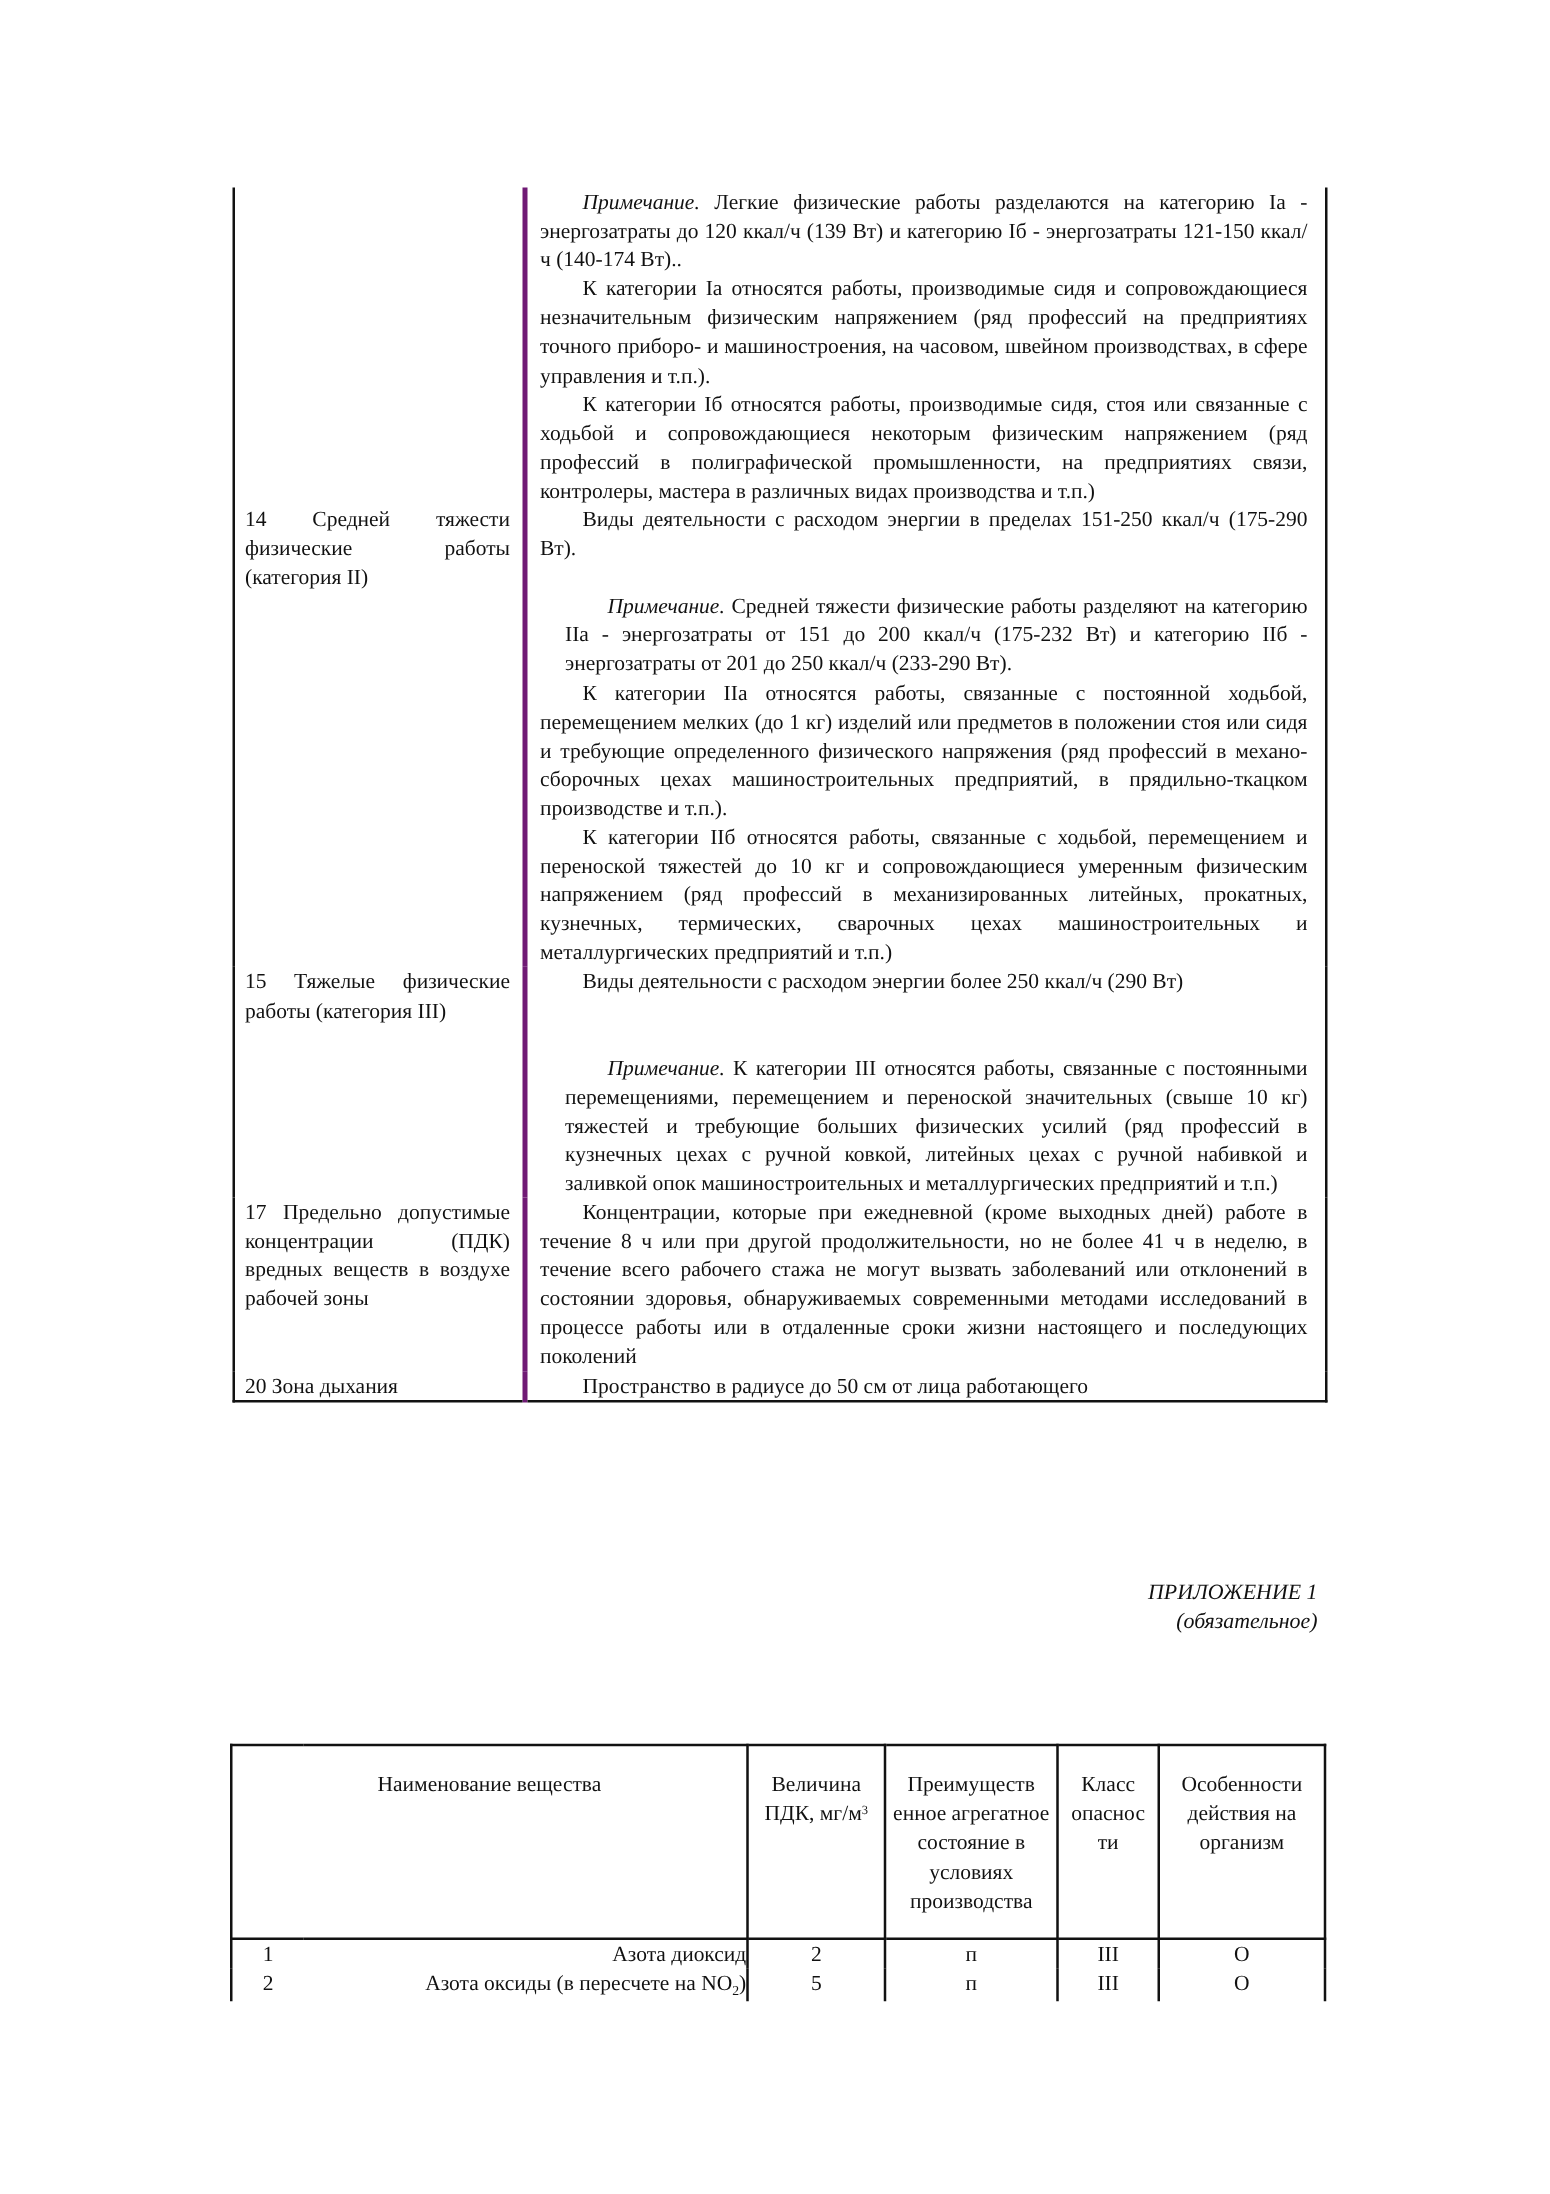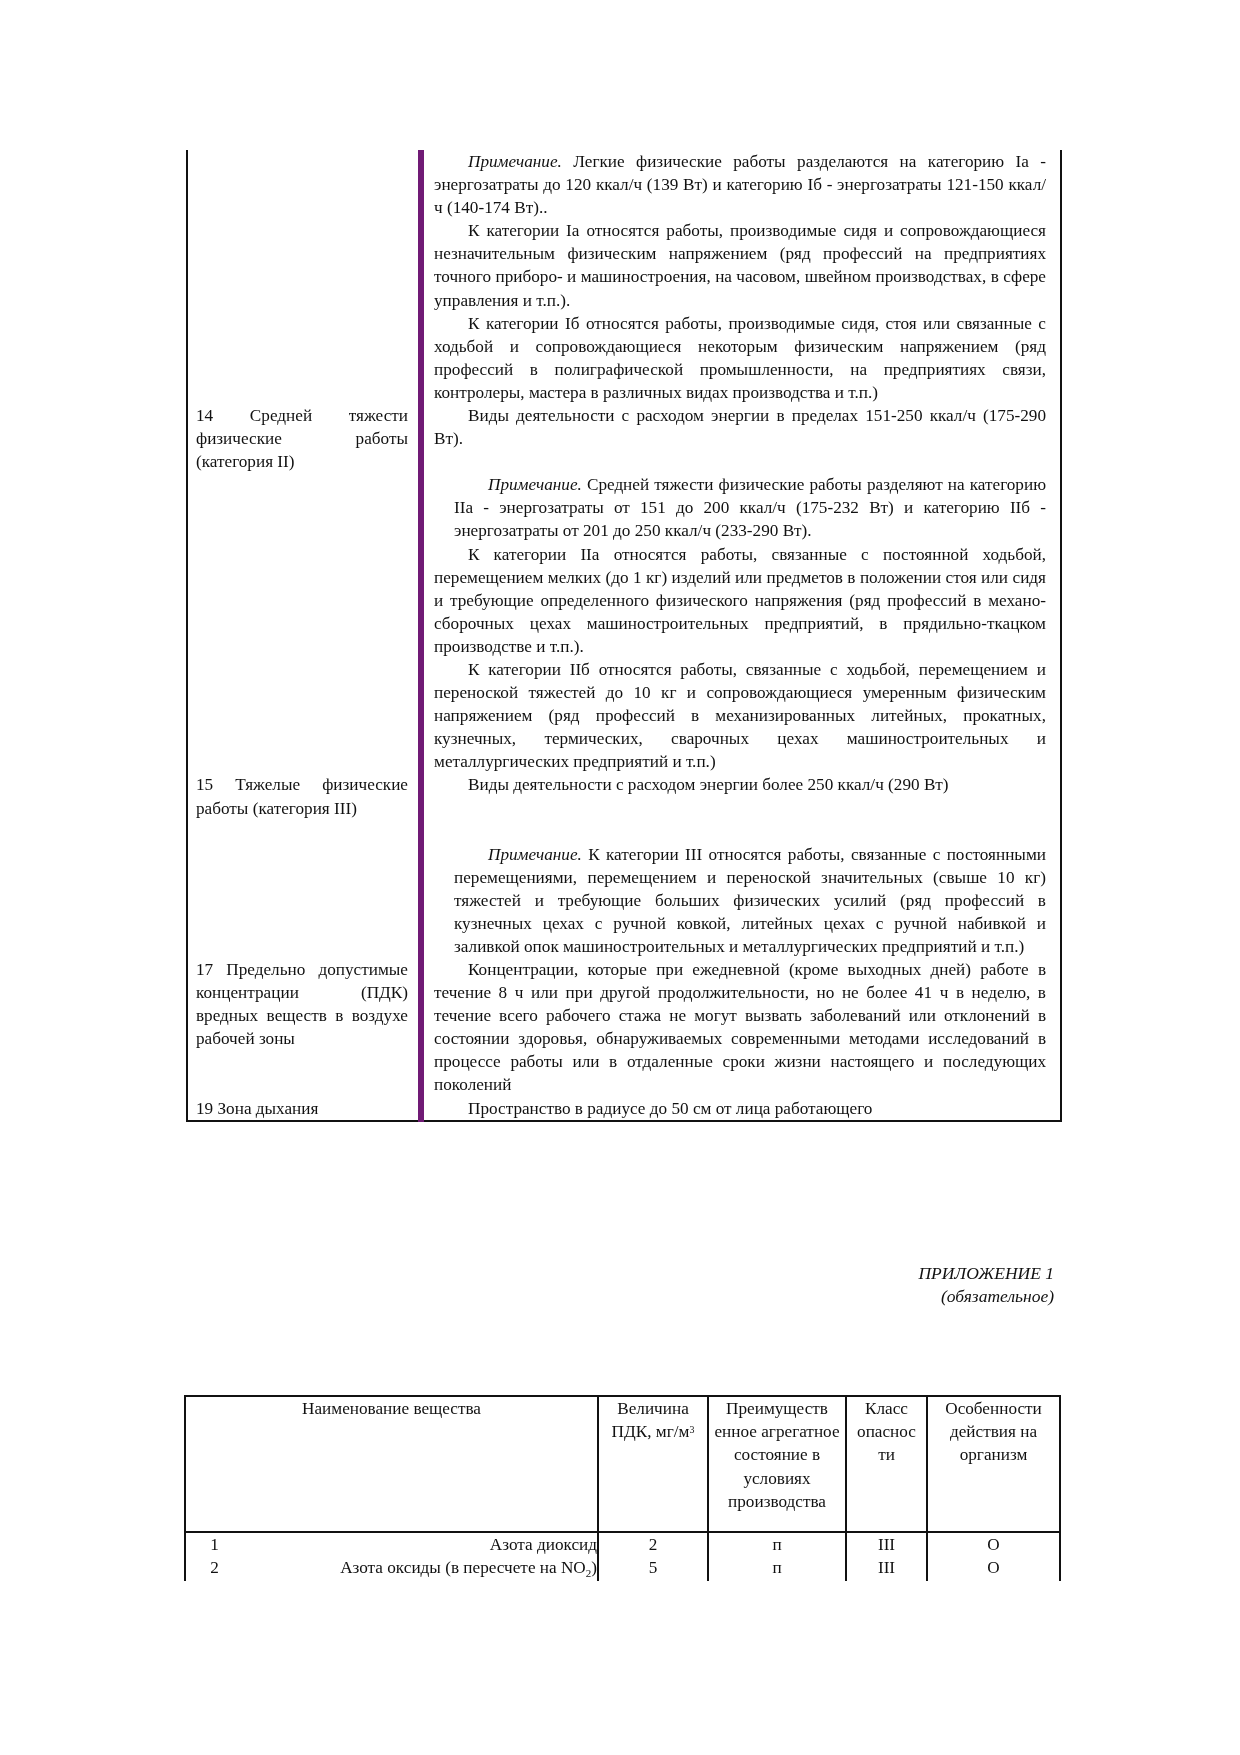--- a/index.html
+++ b/index.html
@@ -5,38 +5,38 @@
   html, body { margin:0; padding:0; background:#ffffff; }
   body { width:1240px; height:1755px; position:relative; overflow:hidden;
          font-family:"Liberation Serif", "DejaVu Serif", serif; color:#111; }
   .page { position:absolute; left:0; top:0; width:1240px; height:1755px; }
 
   
   .t1 { position:absolute; left:186px; top:150px; width:876px; border-collapse:collapse;
         font-size:17.2px; line-height:23.1px; table-layout:fixed; }
   .t1 td { vertical-align:top; padding:0; }
   .t1 .c1 { width:212px; padding:0 10px 0 8px; text-align:justify; text-align-last:left;
-            border-left:2px solid #111; border-right:6px solid #701a75; }
+            border-left:2px solid #111; border-right:4px solid #701a75; }
   .t1 .c2 { padding:0 14px 0 10px; text-align:justify;
             border-right:2px solid #111; }
   .t1 tr.last td { border-bottom:2px solid #111; }
   .t1 p { margin:0; text-indent:34px; }
   .t1 p.gap { margin-top:23px;margin-left:20px; }
   em { font-style:italic; }
 
   
   .app-label { position:absolute; right:186px; top:1262px; text-align:right;
                font-style:italic; font-size:17.5px; line-height:23px; }
   .app-title { position:absolute; left:186px; width:876px; top:1327px; text-align:center;
                font-weight:bold; font-size:17.5px; line-height:22px; letter-spacing:0.1px; }
 
   
   .t2 { position:absolute; left:184px; top:1395px; width:875px; border-collapse:collapse;
         font-size:17.2px; line-height:23.2px; table-layout:fixed; }
-  .t2 th { font-weight:normal; vertical-align:top; text-align:center; padding:0 2px 0 2px;
+  .t2 th { font-weight:normal; vertical-align:top; text-align:center; padding:19px 2px 0 2px;
            border:2px solid #111; }
   .t2 td { vertical-align:top; padding:0; text-align:center;
            border-left:2px solid #111; border-right:2px solid #111; }
   .t2 td.num { width:58px; border-right:none; text-align:center; }
   .t2 td.name { text-align:right; border-left:none; padding-left:2px; }
   sup { font-size:10px; vertical-align:top; position:relative; top:-2px; }
   sub { font-size:11px; vertical-align:baseline; position:relative; top:4px; }
 </style>
 </head>
 <body>
@@ -75,21 +75,21 @@
 
 
     <tr>
       <td class="c1"><span>17 Предельно допустимые концентрации (ПДК) вредных веществ в воздухе рабочей зоны</span></td>
       <td class="c2">
         <p><span>Концентрации, которые при ежедневной (кроме выходных дней) работе в течение 8 ч или при другой продолжительности, но не более 41 ч в неделю, в течение всего рабочего стажа не могут вызвать заболеваний или отклонений в состоянии здоровья, обнаруживаемых современными методами исследований в процессе работы или в отдаленные сроки жизни настоящего и последующих поколений</span></p>
       </td>
     </tr>
 
     <tr class="last">
-      <td class="c1"><span>19 Зона дыхания</span></td>
+      <td class="c1"><span>20 Зона дыхания</span></td>
       <td class="c2">
         <p><span>Пространство в радиусе до 50 см от лица работающего</span></p>
       </td>
     </tr>
   </tbody>
     </table>
 
   <div class="app-label">
     <div>ПРИЛОЖЕНИЕ 1</div>
     <div>(обязательное)</div>

